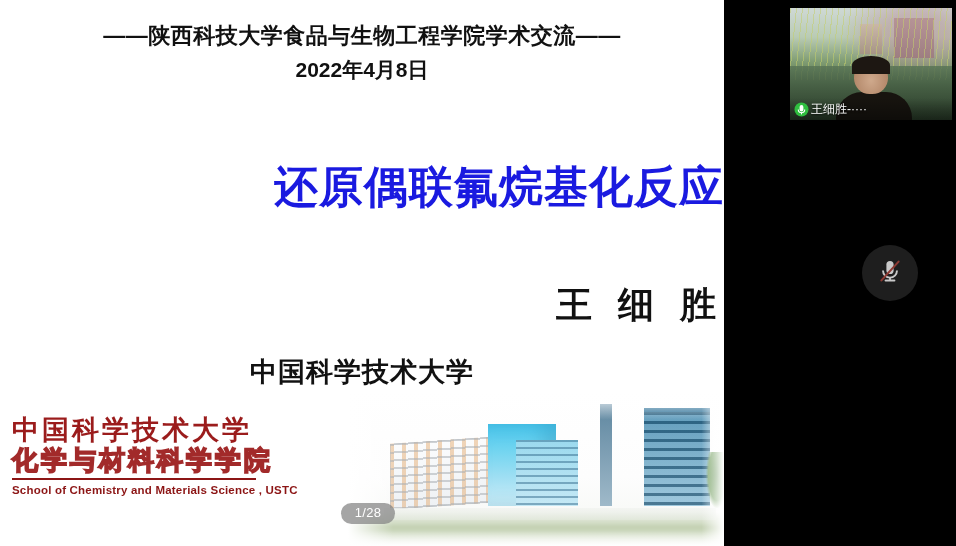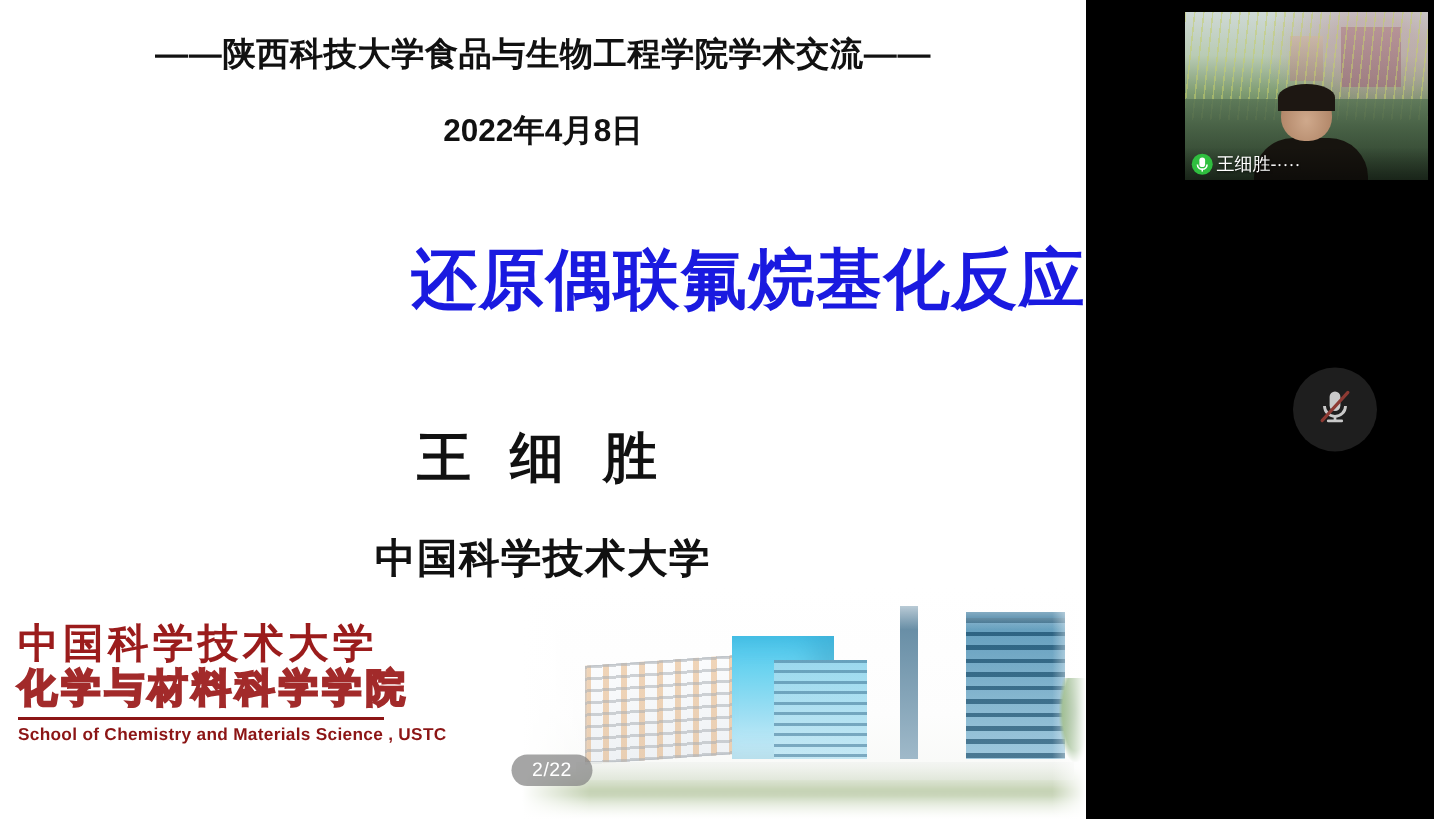--- a/index.html
+++ b/index.html
@@ -44,21 +44,21 @@
     font-weight: bold;
     color: #111111;
     letter-spacing: 0.5px;
     white-space: nowrap;
     line-height: 1.25;
   }
   .slide-header .line2 {
     font-size: 21px;
     font-weight: bold;
     color: #111111;
-    margin-top: 25px;
+    margin-top: 7px;
     line-height: 1.2;
   }
 
   .slide-title {
     position: absolute;
     left: 0;
     top: 163px;
     width: 724px;
     text-align: right;
     font-size: 44px;
@@ -66,21 +66,21 @@
     color: #1a1ae0;
     letter-spacing: 1px;
     line-height: 1.1;
   }
 
   .slide-speaker {
     position: absolute;
     left: 0;
     top: 283px;
     width: 724px;
-    text-align: center;
+    text-align: right;
     font-size: 36px;
     font-weight: bold;
     color: #111111;
     letter-spacing: 8px;
     line-height: 1.2;
   }
 
   .slide-affiliation {
     position: absolute;
     left: 0;
@@ -121,21 +121,21 @@
   .logo-cn1 {
     font-family: "DejaVu Serif", "Liberation Serif", serif;
     font-size: 27px;
     font-weight: bold;
     color: #9b1c1c;
     letter-spacing: 3px;
     line-height: 1.05;
     white-space: nowrap;
   }
   .logo-cn2 {
-    font-family: Liberation Mono, monospace;
+    font-family: Liberation Sans, sans-serif;
     font-size: 26px;
     font-weight: bold;
     color: #ffffff;
     -webkit-text-stroke: 1.6px #a22a2a;
     letter-spacing: 3px;
     line-height: 1.1;
     margin-top: 2px;
     white-space: nowrap;
     text-shadow: 0 0 0 #a22a2a;
   }
@@ -407,21 +407,21 @@
       <div class="bld-b"></div>
       <div class="bld-b2"></div>
       <div class="bld-c"></div>
       <div class="bld-d-top"></div>
       <div class="bld-d"></div>
       <div class="bld-tree"></div>
       <div class="bld-plaza"></div>
       <div class="bld-fade"></div>
     </div>
 
-    <div class="page-pill">2/22</div>
+    <div class="page-pill">1/28</div>
   </div>
 
   <div id="panel">
 
     <div class="video-tile">
       <div class="vt-scene"></div>
       <div class="vt-build2"></div>
       <div class="vt-build"></div>
       <div class="vt-willow"></div>
       <div class="vt-water"></div>

